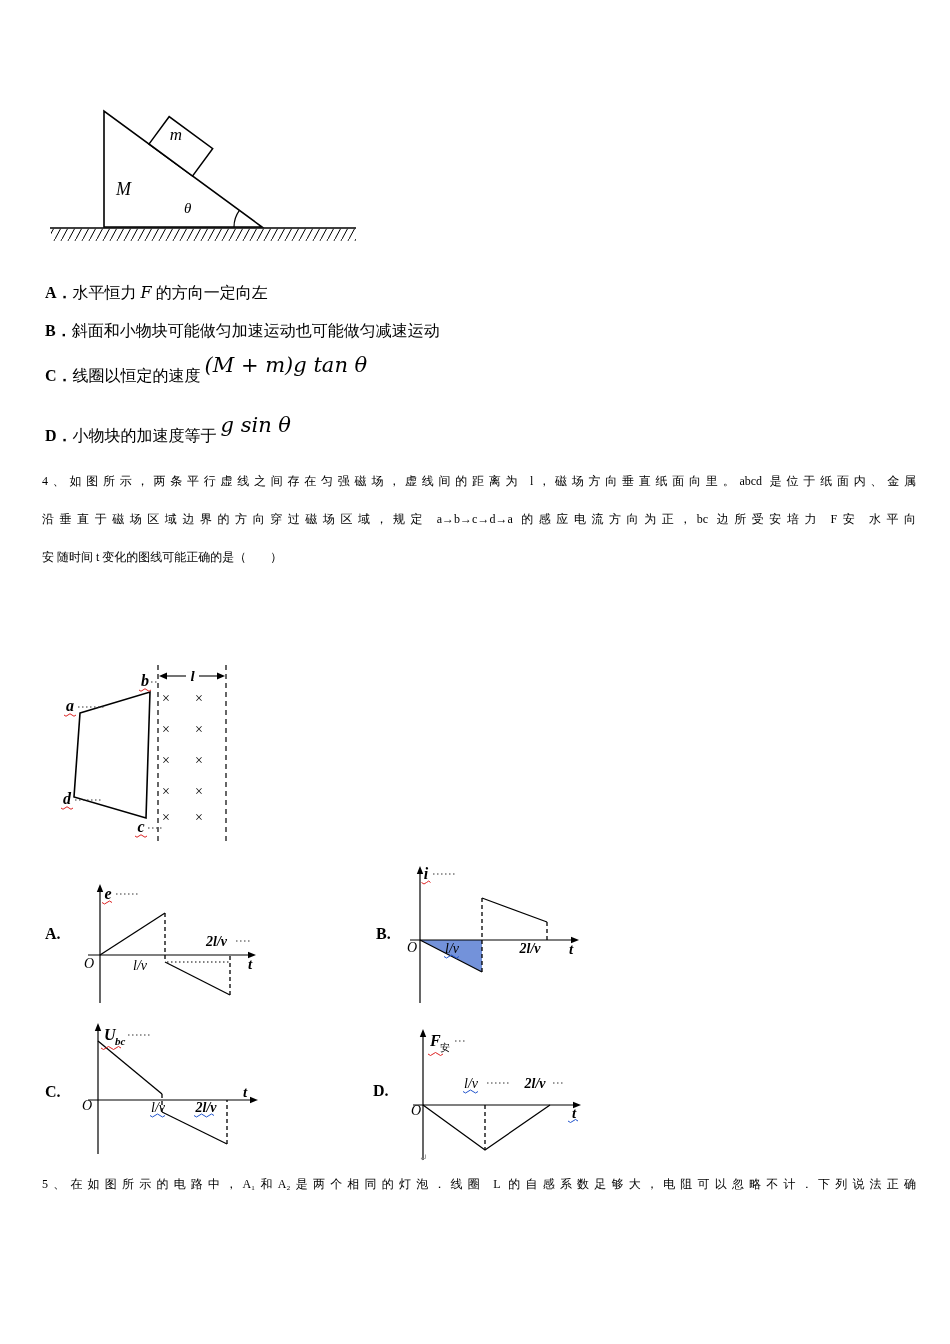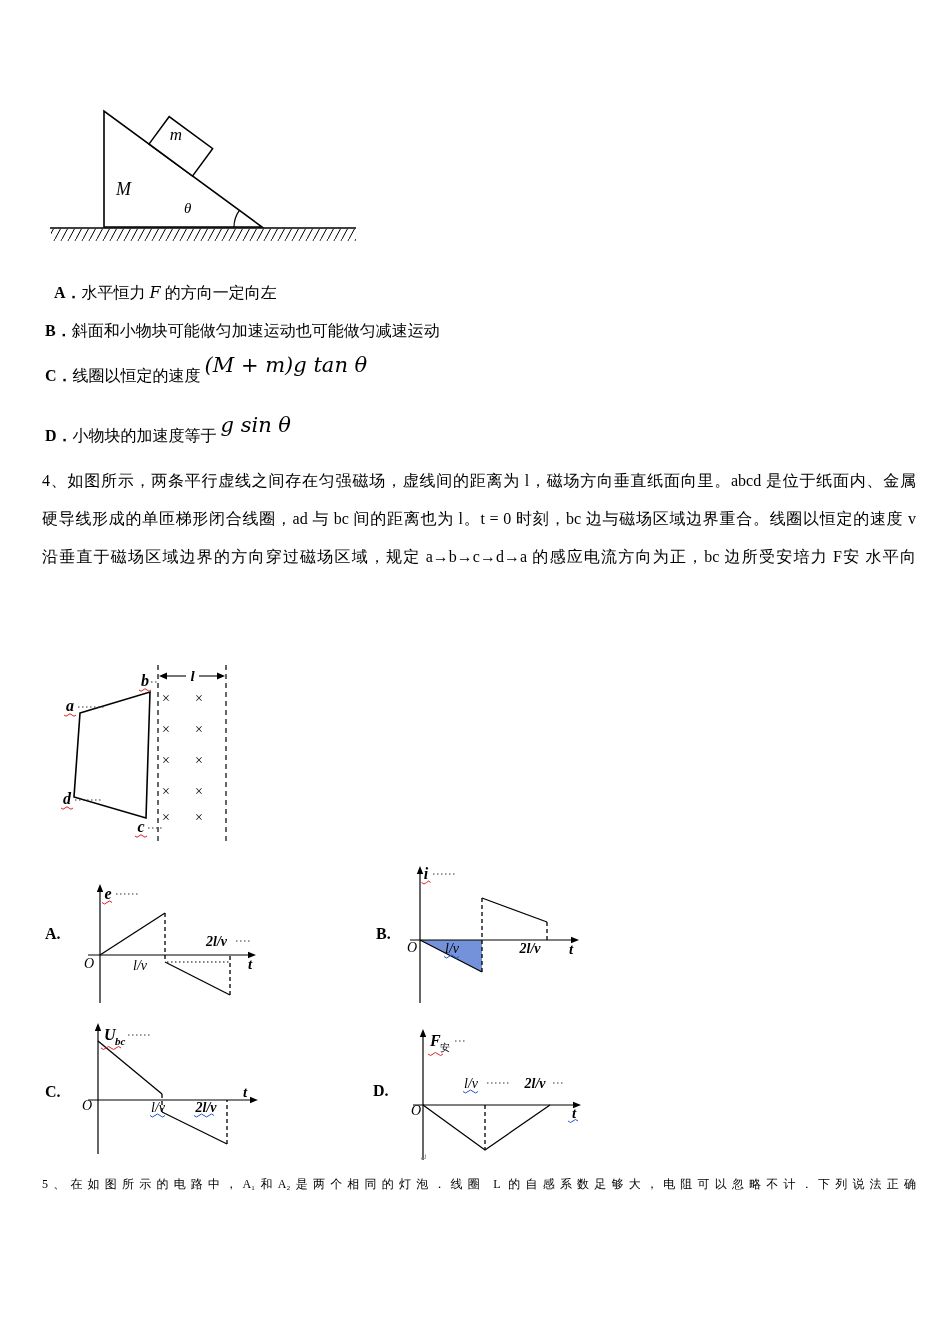--- a/index.html
+++ b/index.html
@@ -6,21 +6,21 @@
   body{
     width:950px;height:1344px;background:#ffffff;color:#000;
     font-family:"Liberation Serif","DejaVu Serif",serif;
   }
   .page{position:relative;width:950px;height:1344px;background:#fff;overflow:hidden}
   .abs{position:absolute}
   .opt{font-size:16px;white-space:nowrap}
   .opt .letter{font-weight:bold}
   .math{font-style:italic;font-family:"DejaVu Serif",serif}
   .raised{display:inline-block;transform:translateY(-9px);font-size:21px}
-  .para{width:874px;font-size:16px;line-height:38px}
+  .para{width:874px;font-size:12px;line-height:38px}
   .para .jline{text-align:justify;text-align-last:justify}
   .q5line{width:874px;font-size:12px}
   .q5line.j{text-align:justify;text-align-last:justify}
   .glabel{font-weight:bold;font-size:16px}
   svg{display:block}
   svg text{font-family:"Liberation Serif","DejaVu Serif",serif}
   .it{font-style:italic}
   .bi{font-style:italic;font-weight:600}
 </style>
 </head>
@@ -39,37 +39,37 @@
     <polygon points="56,28 56,144 214,144" fill="#ffffff" stroke="#000" stroke-width="1.6"></polygon>
     <g transform="translate(122,76.4) rotate(36.3)">
       <rect x="-26" y="-34" width="54" height="34" fill="#ffffff" stroke="#000" stroke-width="1.5"></rect>
     </g>
     <path d="M 186 144 A 28 28 0 0 1 191.4 127.4" fill="none" stroke="#000" stroke-width="1.2"></path>
     <text x="128" y="57" class="it" font-size="17" text-anchor="middle">m</text>
     <text x="68" y="112" class="it" font-size="18">M</text>
     <text x="136" y="130" class="it" font-size="15">θ</text>
   </svg>
 
-  <div class="abs opt" style="left:54px;top:283px">
+  <div class="abs opt" style="left:45px;top:283px">
     <span class="letter">A．</span><span>水平恒力 </span><span class="math">F</span><span> 的方向一定向左</span>
   </div>
   <div class="abs opt" style="left:45px;top:321px">
     <span class="letter">B．</span><span>斜面和小物块可能做匀加速运动也可能做匀减速运动</span>
   </div>
   <div class="abs opt" style="left:45px;top:362px">
     <span class="letter">C．</span><span>线圈以恒定的速度 </span><span class="math raised">(M + m)g tan θ</span>
   </div>
   <div class="abs opt" style="left:45px;top:422px">
     <span class="letter">D．</span><span>小物块的加速度等于 </span><span class="math raised">g sin θ</span>
   </div>
 
   <div class="abs para" style="left:42px;top:462px">
     <div class="jline">4、如图所示，两条平行虚线之间存在匀强磁场，虚线间的距离为 l，磁场方向垂直纸面向里。abcd 是位于纸面内、金属</div>
-    <div class="jline">硬导线形成的单匝梯形闭合线圈，ad 与 bc 间的距离也为 l。t = 0 时刻，bc 边与磁场区域边界重合。线圈以恒定的速度 v</div>
     <div class="jline">沿垂直于磁场区域边界的方向穿过磁场区域，规定 a→b→c→d→a 的感应电流方向为正，bc 边所受安培力 F安 水平向</div>
+    <div>安 随时间 t 变化的图线可能正确的是（　　）</div>
   </div>
 
   <svg class="abs" style="left:50px;top:655px" width="205" height="195" viewBox="0 0 205 195">
     <g stroke="#000" stroke-width="1.2">
       <line x1="108" y1="10" x2="108" y2="190" stroke-dasharray="5 4"></line>
       <line x1="176" y1="10" x2="176" y2="190" stroke-dasharray="5 4"></line>
     </g>
     <g>
       <line x1="112" y1="21" x2="136" y2="21" stroke="#000" stroke-width="1.1"></line>
       <polygon points="109,21 117,17.5 117,24.5" fill="#000"></polygon>

